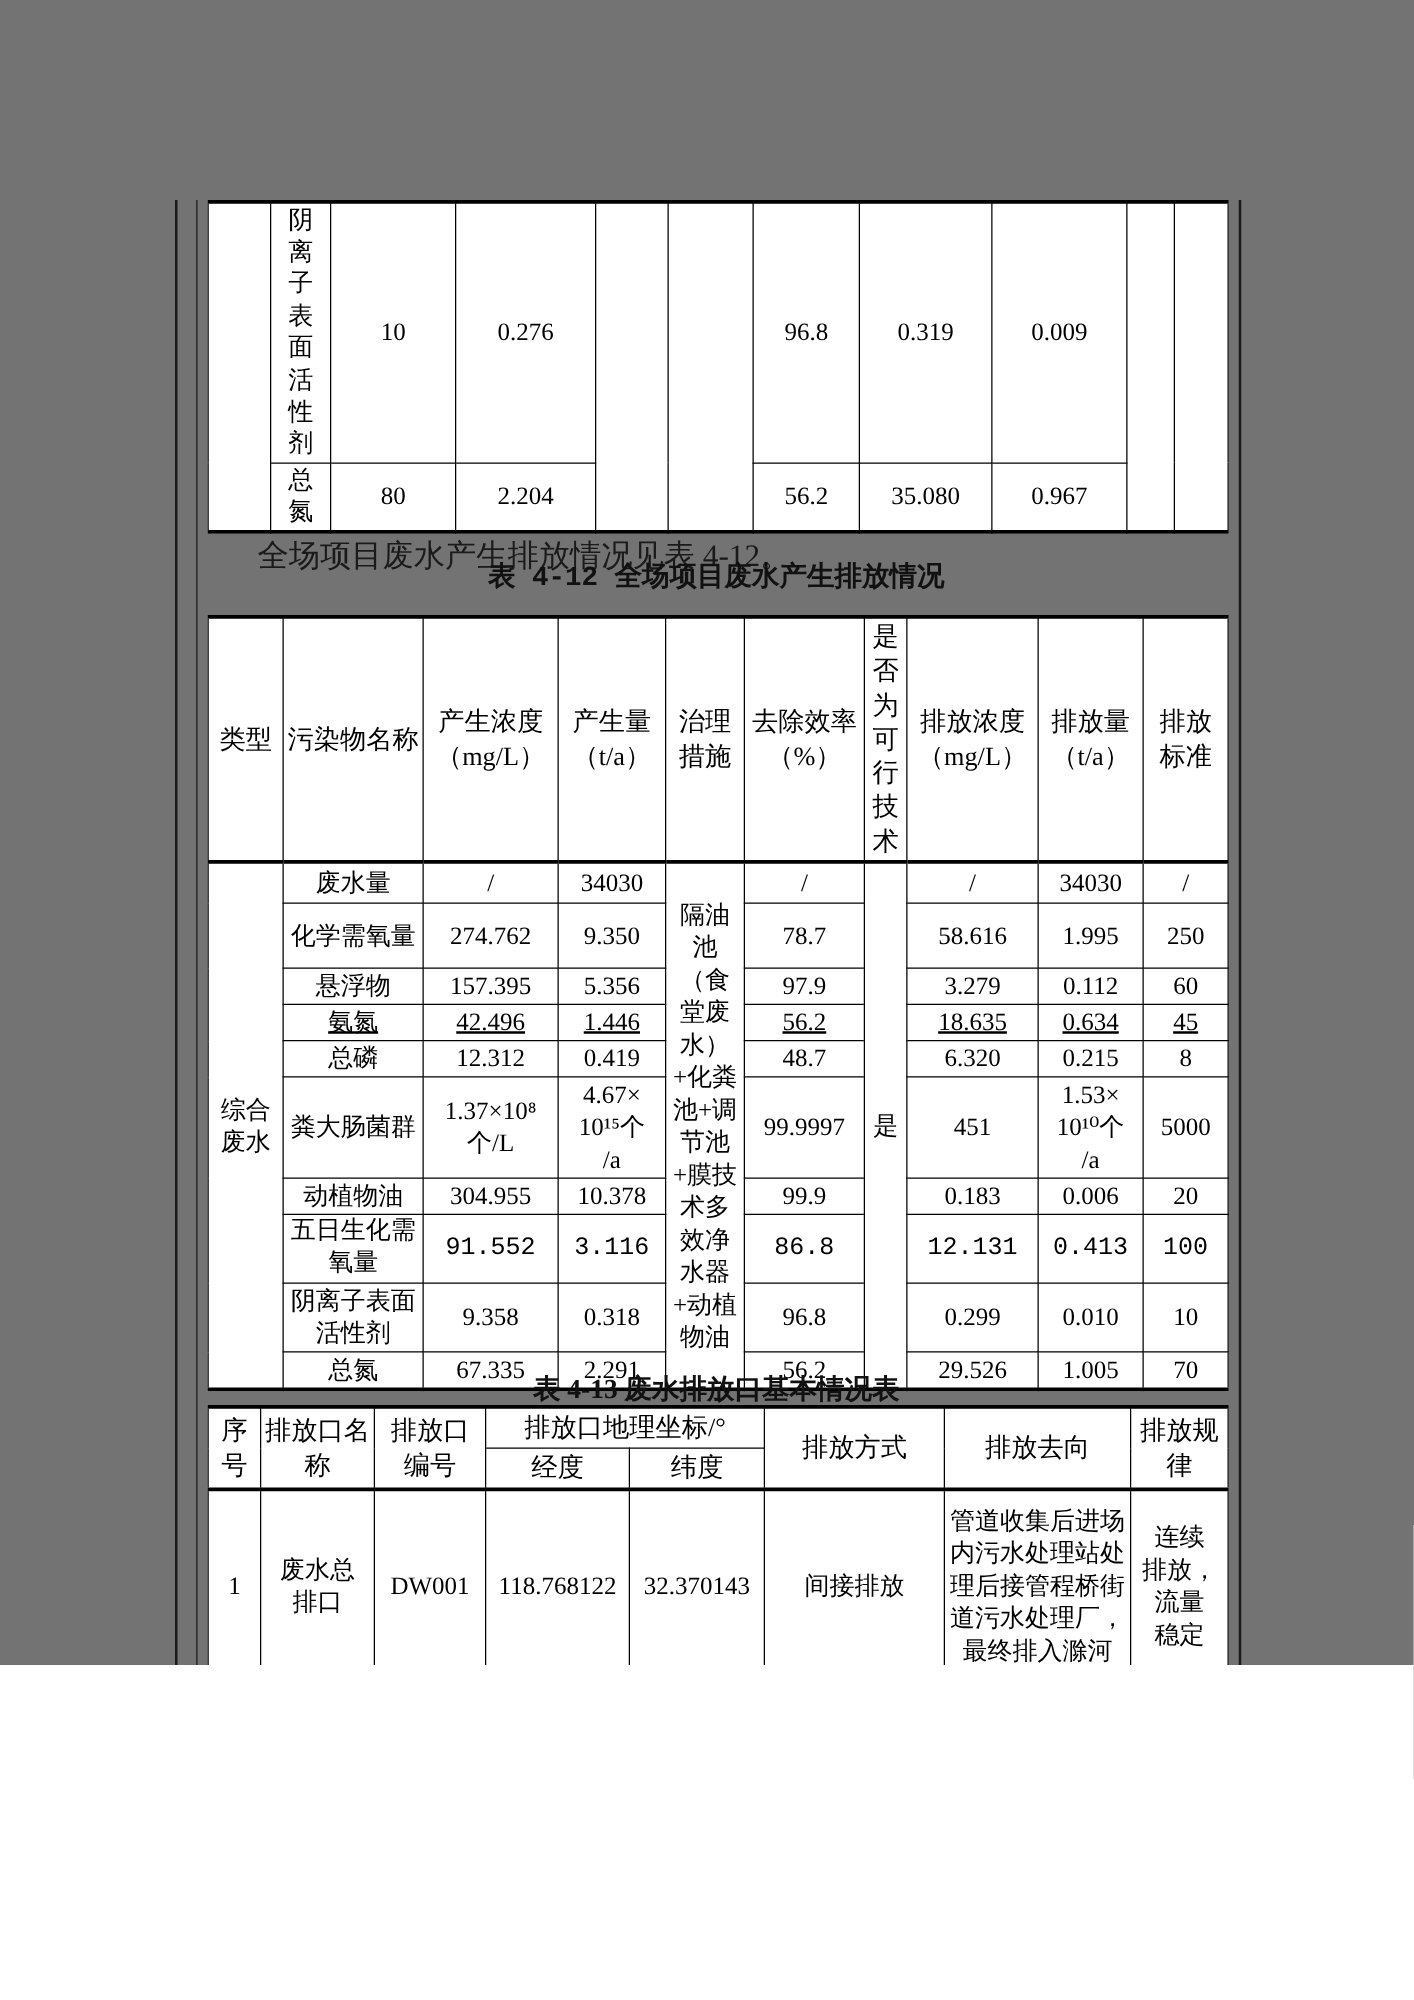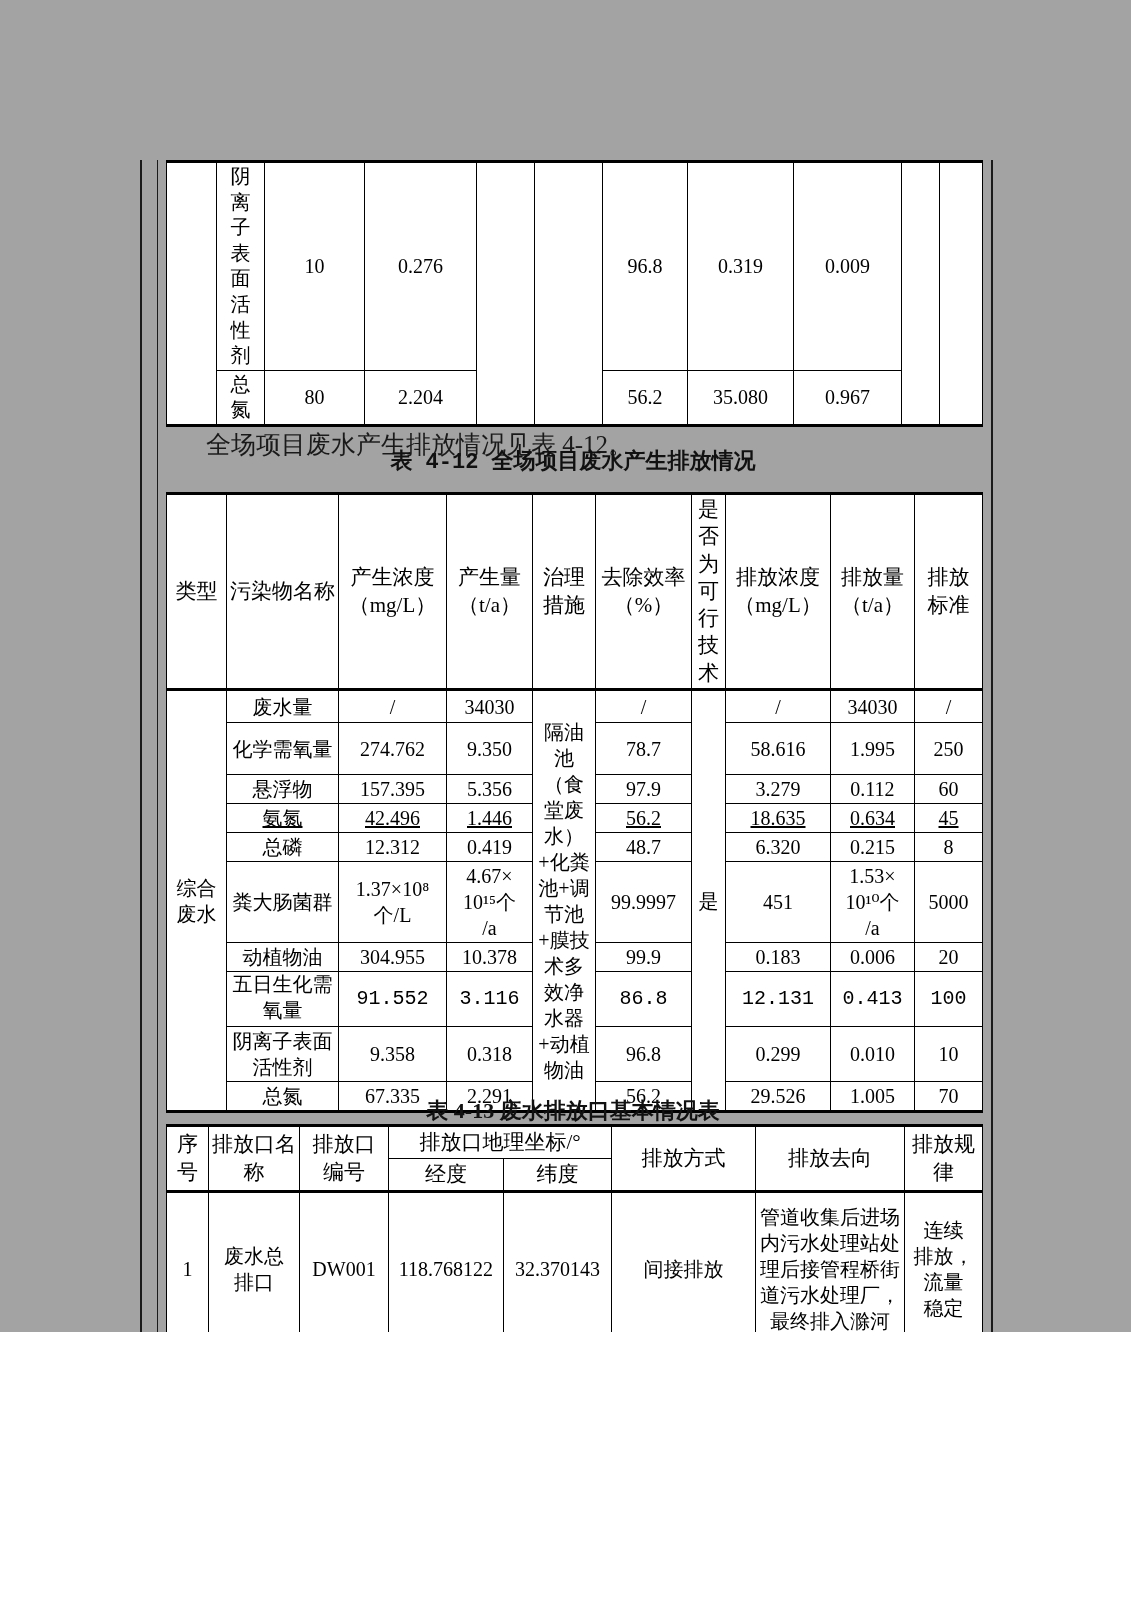--- a/index.html
+++ b/index.html
@@ -1,17 +1,17 @@
 <!DOCTYPE html>
 <html><head>
 <meta charset="utf-8">
 <style>
   html,body { margin:0; padding:0; background:#ffffff; }
   .page {
-    position:relative; width:1131px; height:1332px; background:#a3a3a3;
+    position:relative; width:1131px; height:1332px; background:#737373;
     font-family:"Liberation Serif","DejaVu Serif",serif; color:#000;
     overflow:hidden;
   }
   .frame-line { position:absolute; background:#1a1a1a; }
   table { border-collapse:collapse; table-layout:fixed; position:absolute; background:#fff; }
   td {
     border:1px solid #000;
     text-align:center; vertical-align:middle;
     font-size:20px; line-height:1.3; padding:1px 3px;
     white-space:pre-line; overflow:hidden;

